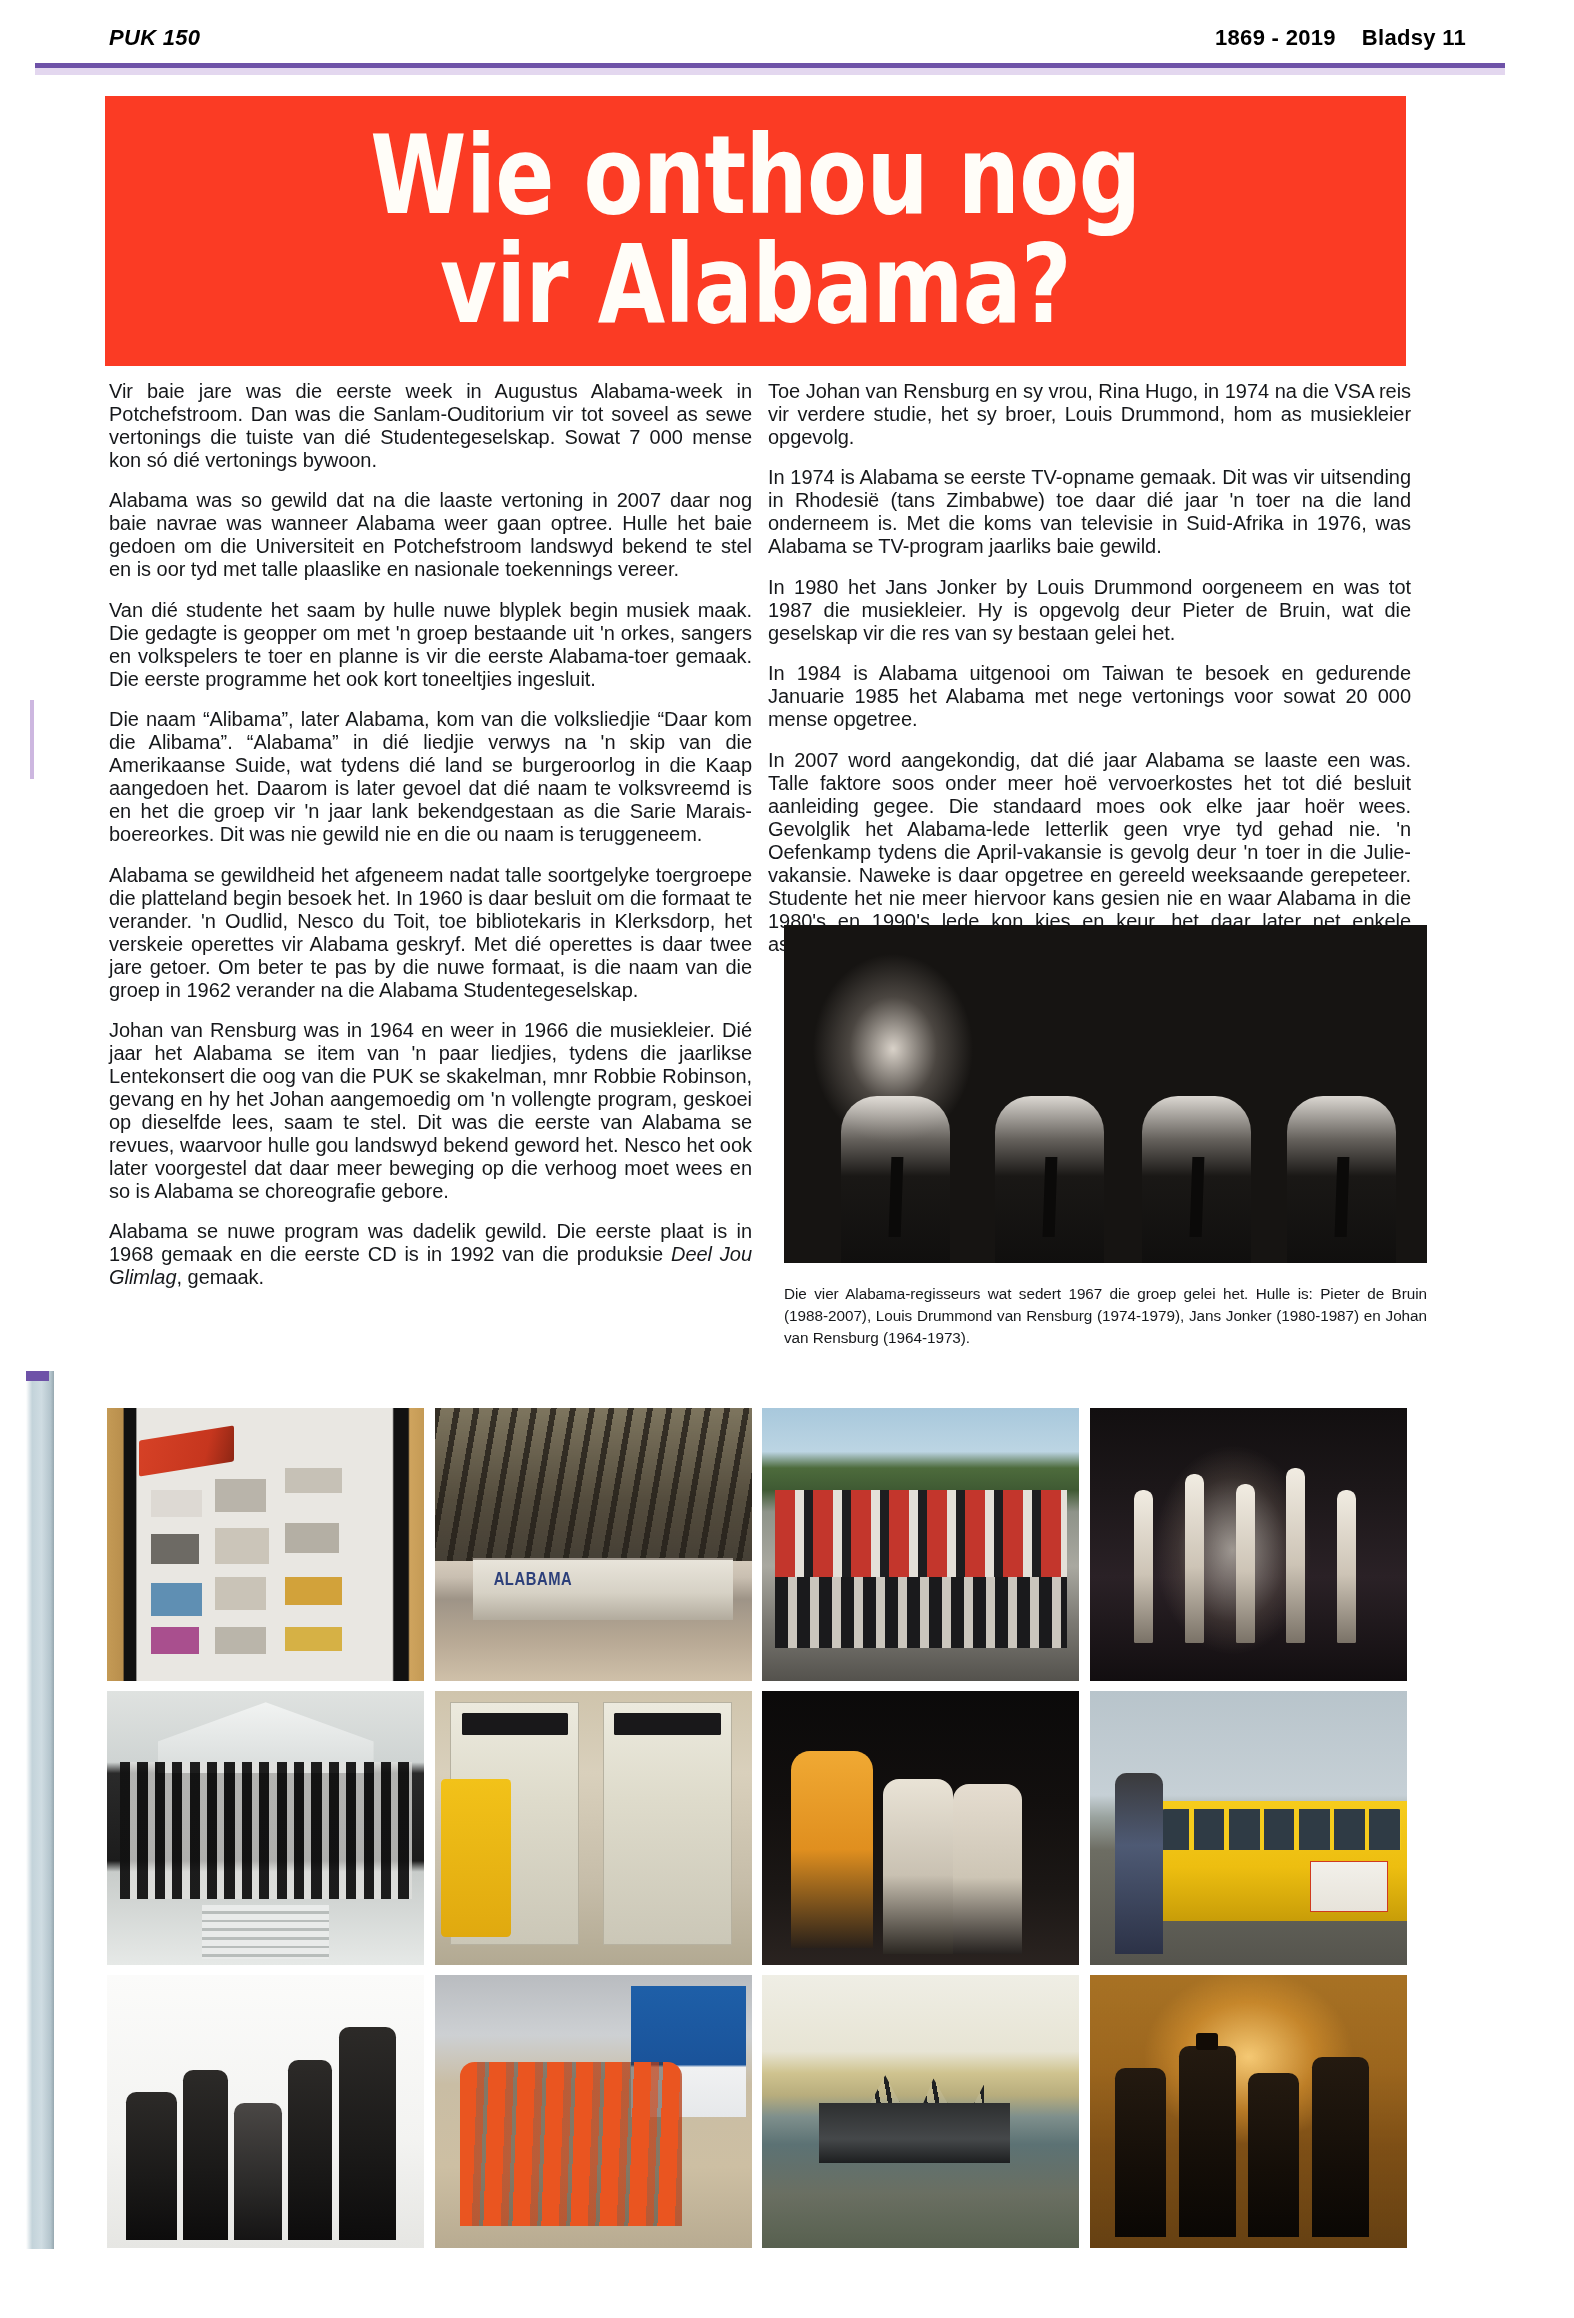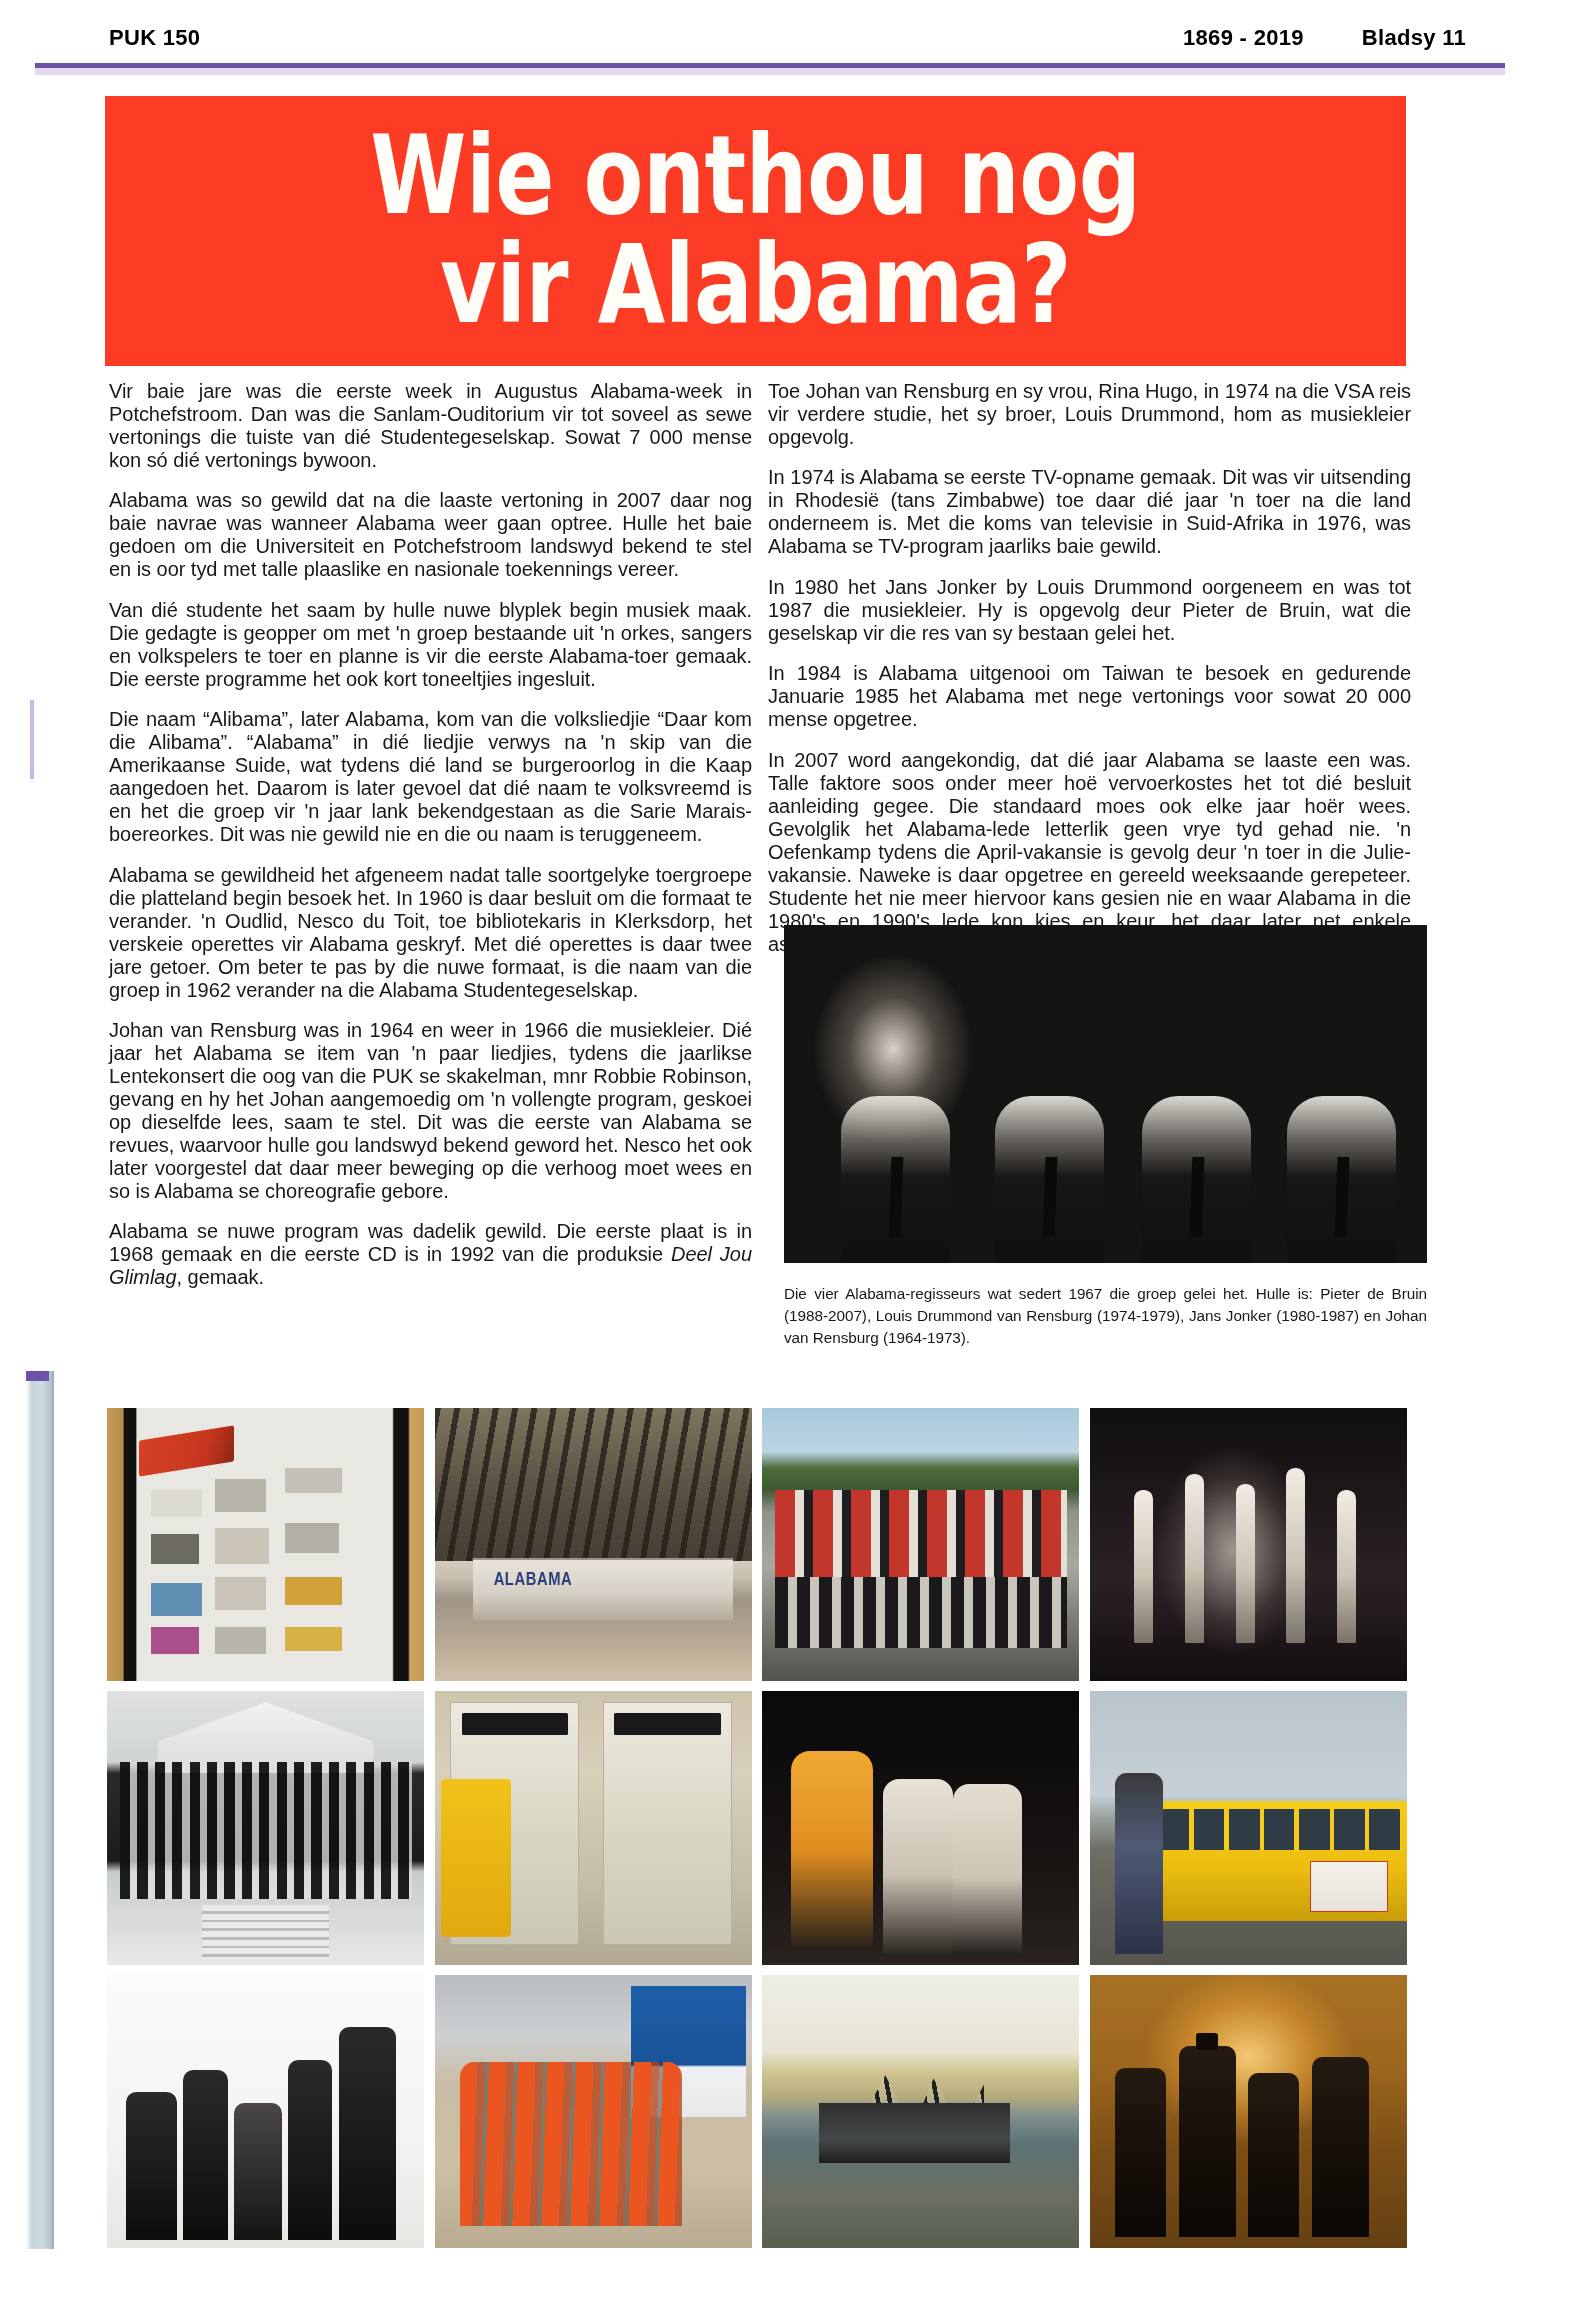--- a/index.html
+++ b/index.html
@@ -28,25 +28,26 @@
     width: 1357px;
     display: flex;
     align-items: baseline;
     justify-content: space-between;
   }
   .hdr-left {
     font-size: 22px;
     font-weight: bold;
     letter-spacing: 0.3px;
     color: #000;
+    font-style: italic;
   }
   .hdr-right {
     display: flex;
     align-items: flex-start;
-    gap: 58px;
+    gap: 26px;
   }
   .hdr-years, .hdr-page {
     font-size: 22px;
     font-weight: bold;
     letter-spacing: 0.3px;
     color: #000;
   }
   #header-rule {
     position: absolute;
     left: 35px; top: 63px;

